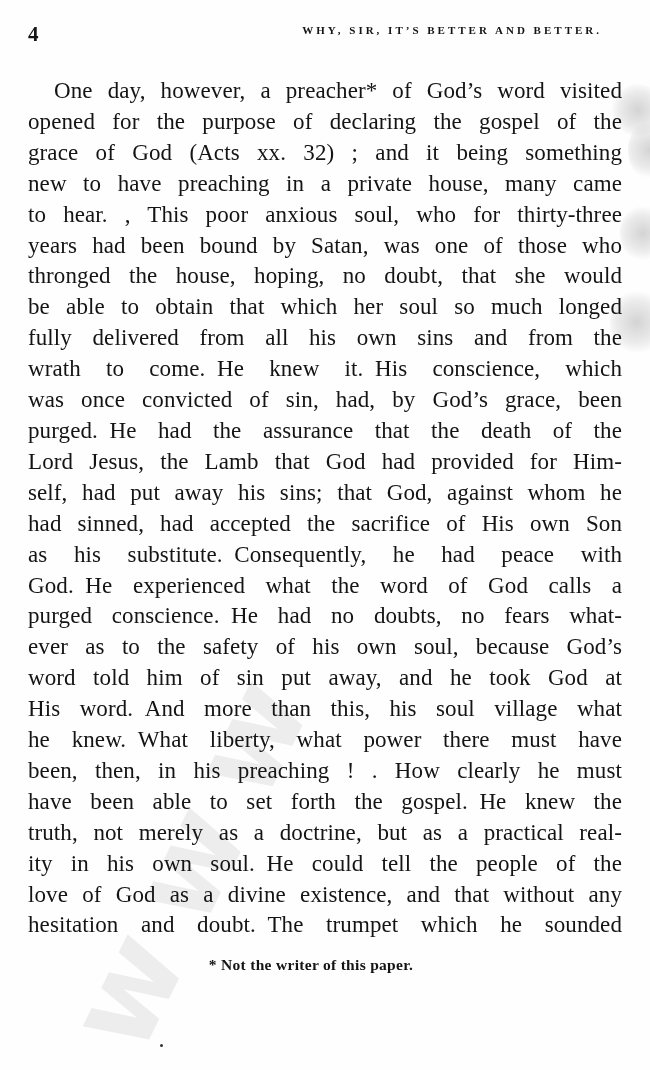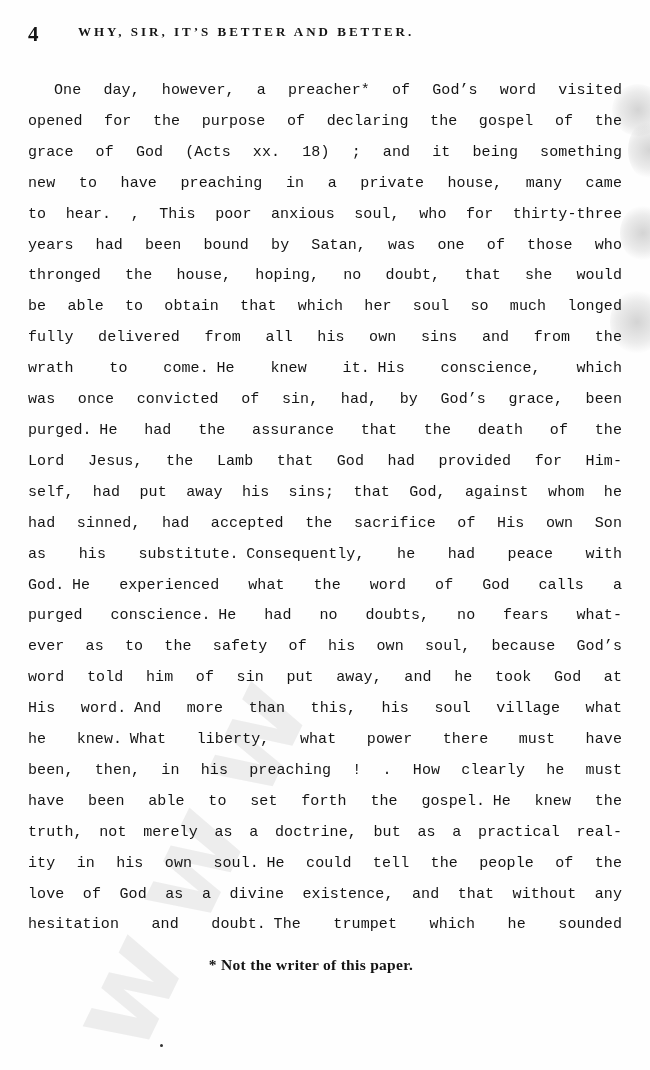--- a/index.html
+++ b/index.html
@@ -29,40 +29,39 @@
     top: 0;
     font-size: 21px;
     font-weight: 700;
     letter-spacing: 1px;
   }
   .running-title {
     position: absolute;
     left: 50px;
     right: 20px;
     top: 2px;
-    text-align: left;
-    font-size: 13px;
+    text-align: right;
+    font-size: 11px;
     font-weight: 700;
     letter-spacing: 3px;
     white-space: nowrap;
   }
   .body-text {
     position: absolute;
     top: 76px;
     left: 28px;
     width: 594px;
   }
   .line {
-    font-size: 15px;
+    font-size: 23px;
     line-height: 30.9px;
     text-align: justify;
     text-align-last: justify;
     white-space: nowrap;
     letter-spacing: 0.1px;
-    font-family: Liberation Mono, monospace;
   }
   .line.first {
     text-indent: 26px;
   }
   .footnote {
     position: absolute;
     top: 956px;
     left: 0;
     width: 622px;
     text-align: center;
@@ -117,21 +116,21 @@
   <div class="scan-artifact artifact-4"></div>
 
   <div class="header">
     <span class="page-number">4</span>
     <span class="running-title">WHY, SIR, IT’S BETTER AND BETTER.</span>
   </div>
 
   <div class="body-text">
       <div class="line first">One day, however, a preacher* of God’s word visited</div>
       <div class="line">opened for the purpose of declaring the gospel of the</div>
-      <div class="line">grace of God (Acts xx. 18) ; and it being something</div>
+      <div class="line">grace of God (Acts xx. 32) ; and it being something</div>
       <div class="line">new to have preaching in a private house, many came</div>
       <div class="line">to hear. , This poor anxious soul, who for thirty-three</div>
       <div class="line">years had been bound by Satan, was one of those who</div>
       <div class="line">thronged the house, hoping, no doubt, that she would</div>
       <div class="line">be able to obtain that which her soul so much longed</div>
       <div class="line">fully delivered from all his own sins and from the</div>
       <div class="line">wrath to come. He knew it. His conscience, which</div>
       <div class="line">was once convicted of sin, had, by God’s grace, been</div>
       <div class="line">purged. He had the assurance that the death of the</div>
       <div class="line">Lord Jesus, the Lamb that God had provided for Him-</div>

